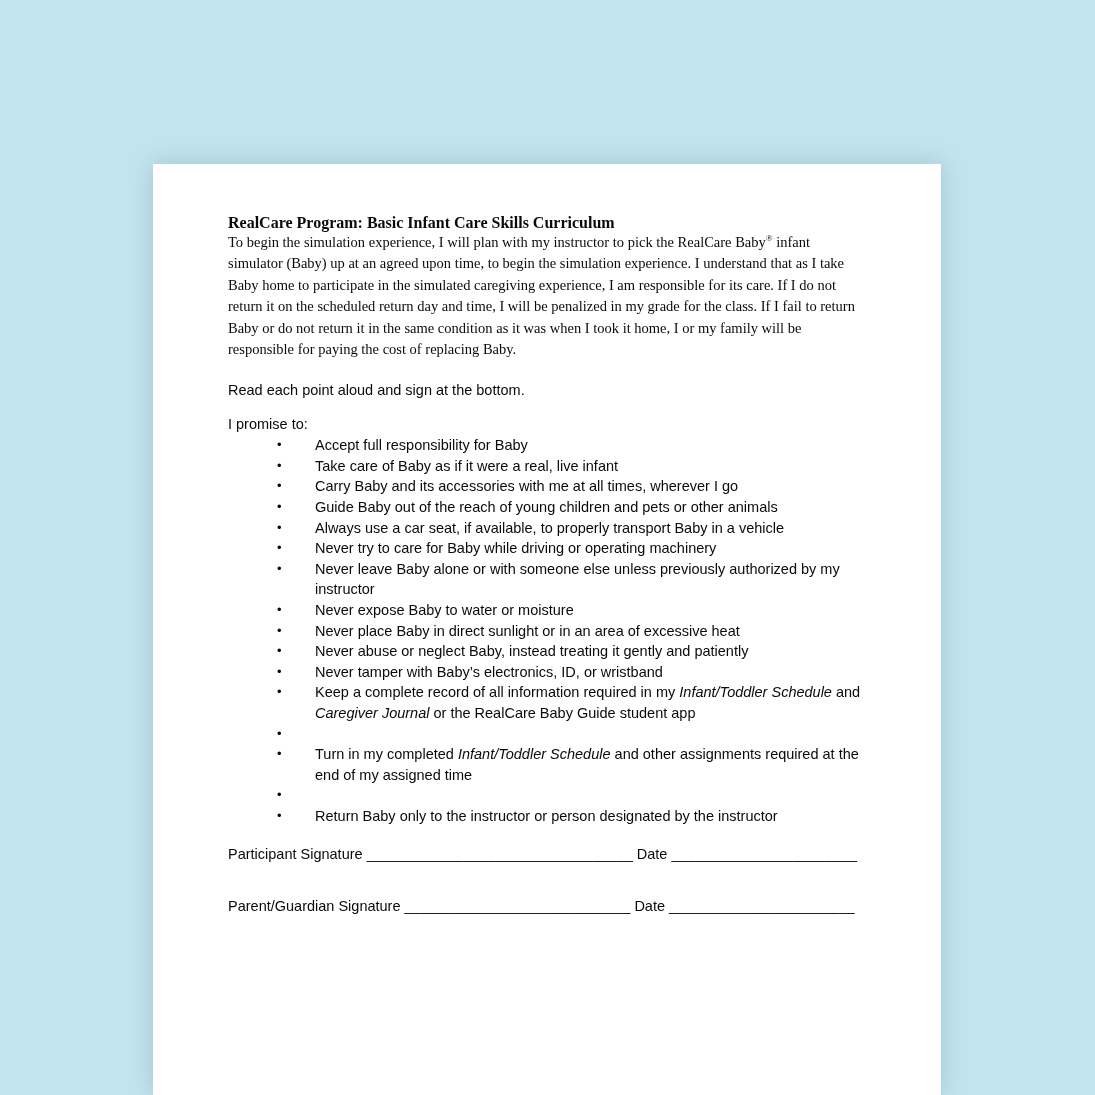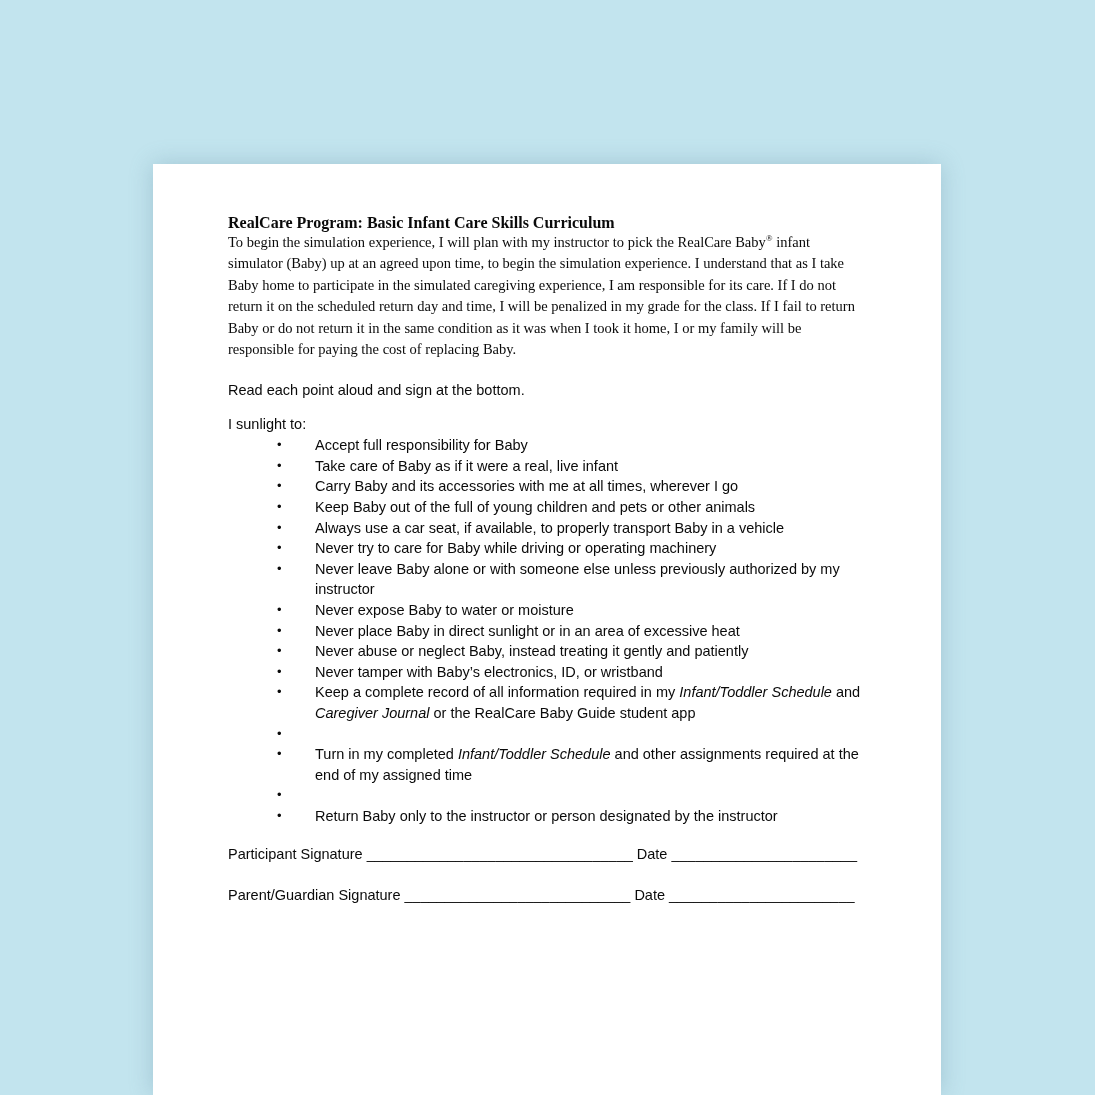--- a/index.html
+++ b/index.html
@@ -74,56 +74,56 @@
   .bullet-text {
     flex: 1;
     margin-left: 16px;
   }
   .sig-row {
     font-size: 14.5px;
     line-height: 21px;
     white-space: nowrap;
   }
   .sig-row-1 { margin-top: 17px; }
-  .sig-row-2 { margin-top: 20px; }
+  .sig-row-2 { margin-top: 31px; }
   sup {
     font-size: 0.62em;
     line-height: 0;
   }
 </style>
 </head>
 <body style="background: rgb(194, 228, 238); color: rgb(10, 10, 10);">
 
 <div class="page" style="background: rgb(255, 255, 255);">
 
   <p class="doc-header">RealCare Program: Basic Infant Care Skills Curriculum</p>
 
 
   <p class="para intro"><span>To begin the simulation experience, I will plan with my instructor to pick the RealCare Baby</span><sup>®</sup><span> infant simulator (Baby) up at an agreed upon time, to begin the simulation experience. I understand that as I take Baby home to participate in the simulated caregiving experience, I am responsible for its care. If I do not return it on the scheduled return day and time, I will be penalized in my grade for the class. If I fail to return Baby or do not return it in the same condition as it was when I took it home, I or my family will be responsible for paying the cost of replacing Baby.</span></p>
 
   <p class="para instruction">Read each point aloud and sign at the bottom.</p>
 
-  <p class="para promise-lead">I sunlight to:</p>
+  <p class="para promise-lead">I promise to:</p>
 
   <ul class="promise-list">
       <li>
         <span class="bullet-marker">•</span>
         <span class="bullet-text"><span>Accept full responsibility for Baby</span></span>
       </li>
       <li>
         <span class="bullet-marker">•</span>
         <span class="bullet-text"><span>Take care of Baby as if it were a real, live infant</span></span>
       </li>
       <li>
         <span class="bullet-marker">•</span>
         <span class="bullet-text"><span>Carry Baby and its accessories with me at all times, wherever I go</span></span>
       </li>
       <li>
         <span class="bullet-marker">•</span>
-        <span class="bullet-text"><span>Keep Baby out of the full of young children and pets or other animals</span></span>
+        <span class="bullet-text"><span>Guide Baby out of the reach of young children and pets or other animals</span></span>
       </li>
       <li>
         <span class="bullet-marker">•</span>
         <span class="bullet-text"><span>Always use a car seat, if available, to properly transport Baby in a vehicle</span></span>
       </li>
       <li>
         <span class="bullet-marker">•</span>
         <span class="bullet-text"><span>Never try to care for Baby while driving or operating machinery</span></span>
       </li>
       <li>

